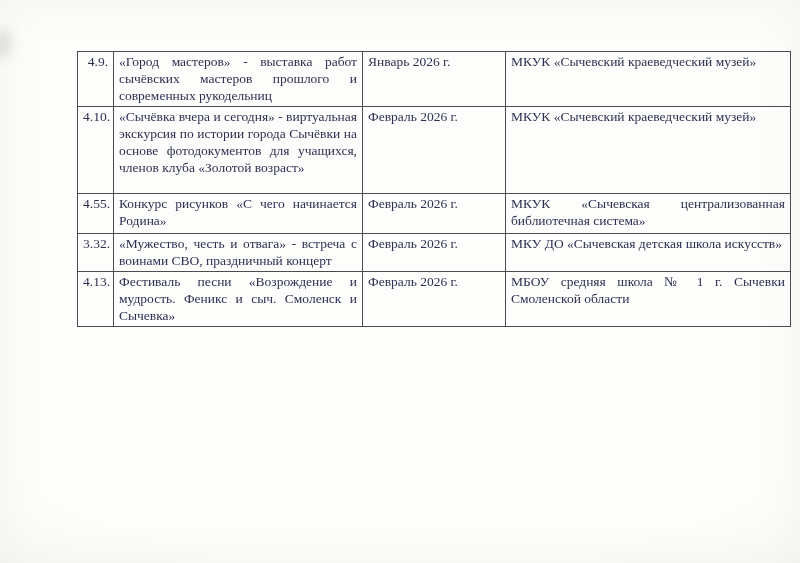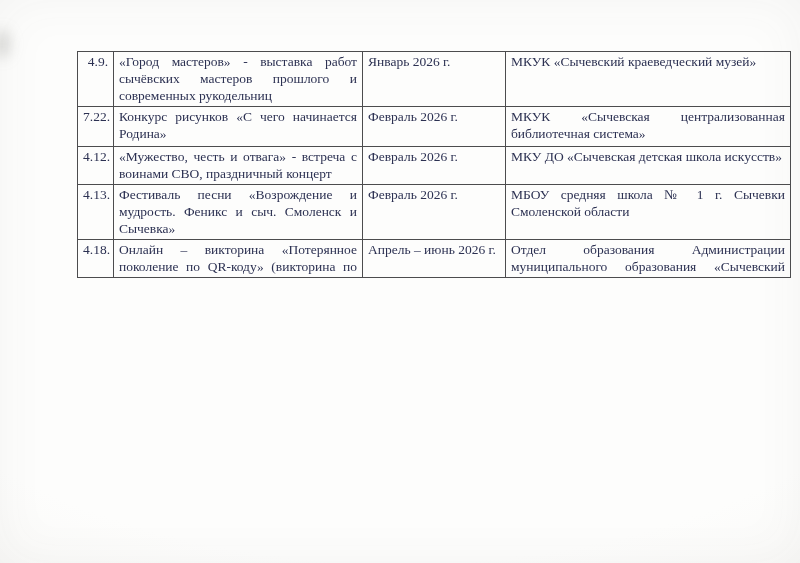--- a/index.html
+++ b/index.html
@@ -69,39 +69,39 @@
       <col style="width:143px">
       <col style="width:285px">
     </colgroup>
     <tbody>
       <tr class="r0">
         <td class="c-num">4.9.</td>
         <td class="c-event">«Город мастеров» - выставка работ сычёвских мастеров прошлого и современных рукодельниц</td>
         <td class="c-date">Январь 2026 г.</td>
         <td class="c-org">МКУК «Сычевский краеведческий музей»</td>
       </tr>
+      <tr class="r1">
+        <td class="c-num">4.10.</td>
+        <td class="c-event">«Сычёвка вчера и сегодня» - виртуальная экскурсия по истории города Сычёвки на основе фотодокументов для учащихся, членов клуба «Золотой возраст»</td>
+        <td class="c-date">Февраль 2026 г.</td>
+        <td class="c-org">МКУК «Сычевский краеведческий музей»</td>
+      </tr>
       <tr class="r2">
-        <td class="c-num">7.22.</td>
+        <td class="c-num">4.55.</td>
         <td class="c-event">Конкурс рисунков  «С чего начинается Родина»</td>
         <td class="c-date">Февраль 2026 г.</td>
         <td class="c-org">МКУК «Сычевская централизованная библиотечная система»</td>
       </tr>
       <tr class="r3">
-        <td class="c-num">4.12.</td>
+        <td class="c-num">3.32.</td>
         <td class="c-event">«Мужество, честь и отвага» - встреча с воинами СВО, праздничный концерт</td>
         <td class="c-date">Февраль 2026 г.</td>
         <td class="c-org">МКУ ДО «Сычевская детская школа искусств»</td>
       </tr>
       <tr class="r4">
         <td class="c-num">4.13.</td>
         <td class="c-event">Фестиваль песни «Возрождение и мудрость. Феникс и сыч. Смоленск и Сычевка»</td>
         <td class="c-date">Февраль 2026 г.</td>
         <td class="c-org">МБОУ средняя школа № 1 г. Сычевки Смоленской области</td>
       </tr>
-      <tr class="r9">
-        <td class="c-num">4.18.</td>
-        <td class="c-event justify-last">Онлайн – викторина «Потерянное поколение по QR-коду»  (викторина по</td>
-        <td class="c-date">Апрель – июнь 2026 г.</td>
-        <td class="c-org justify-last">Отдел образования Администрации муниципального образования «Сычевский</td>
-      </tr>
     </tbody>
   </table>
 </div>
 
 </body></html>

